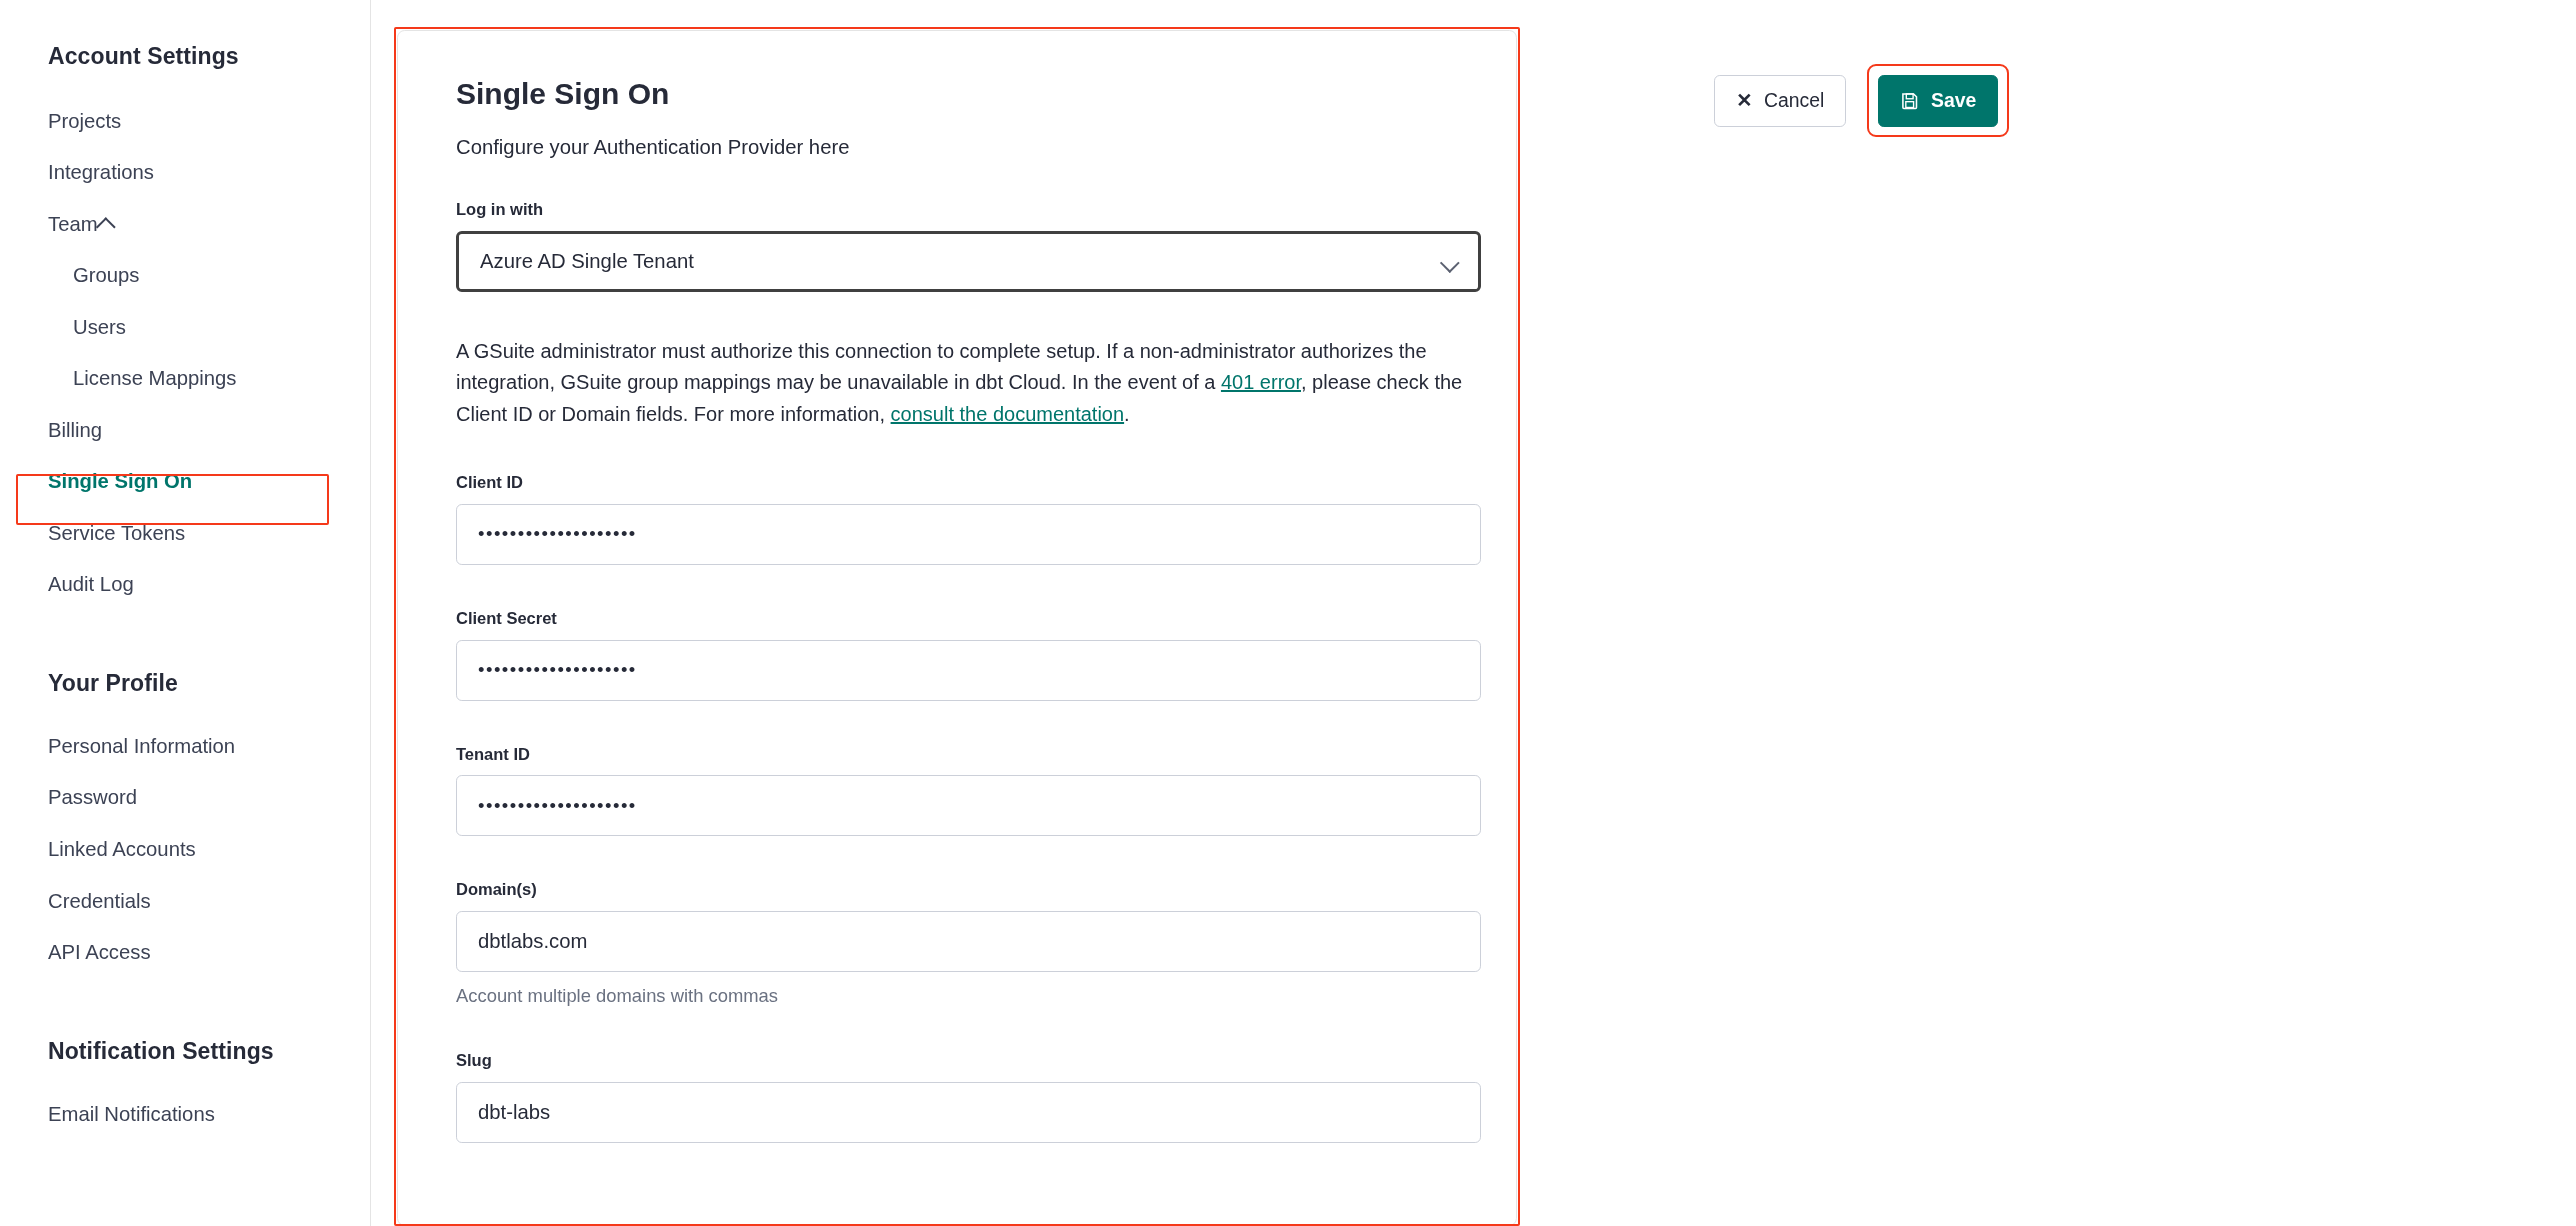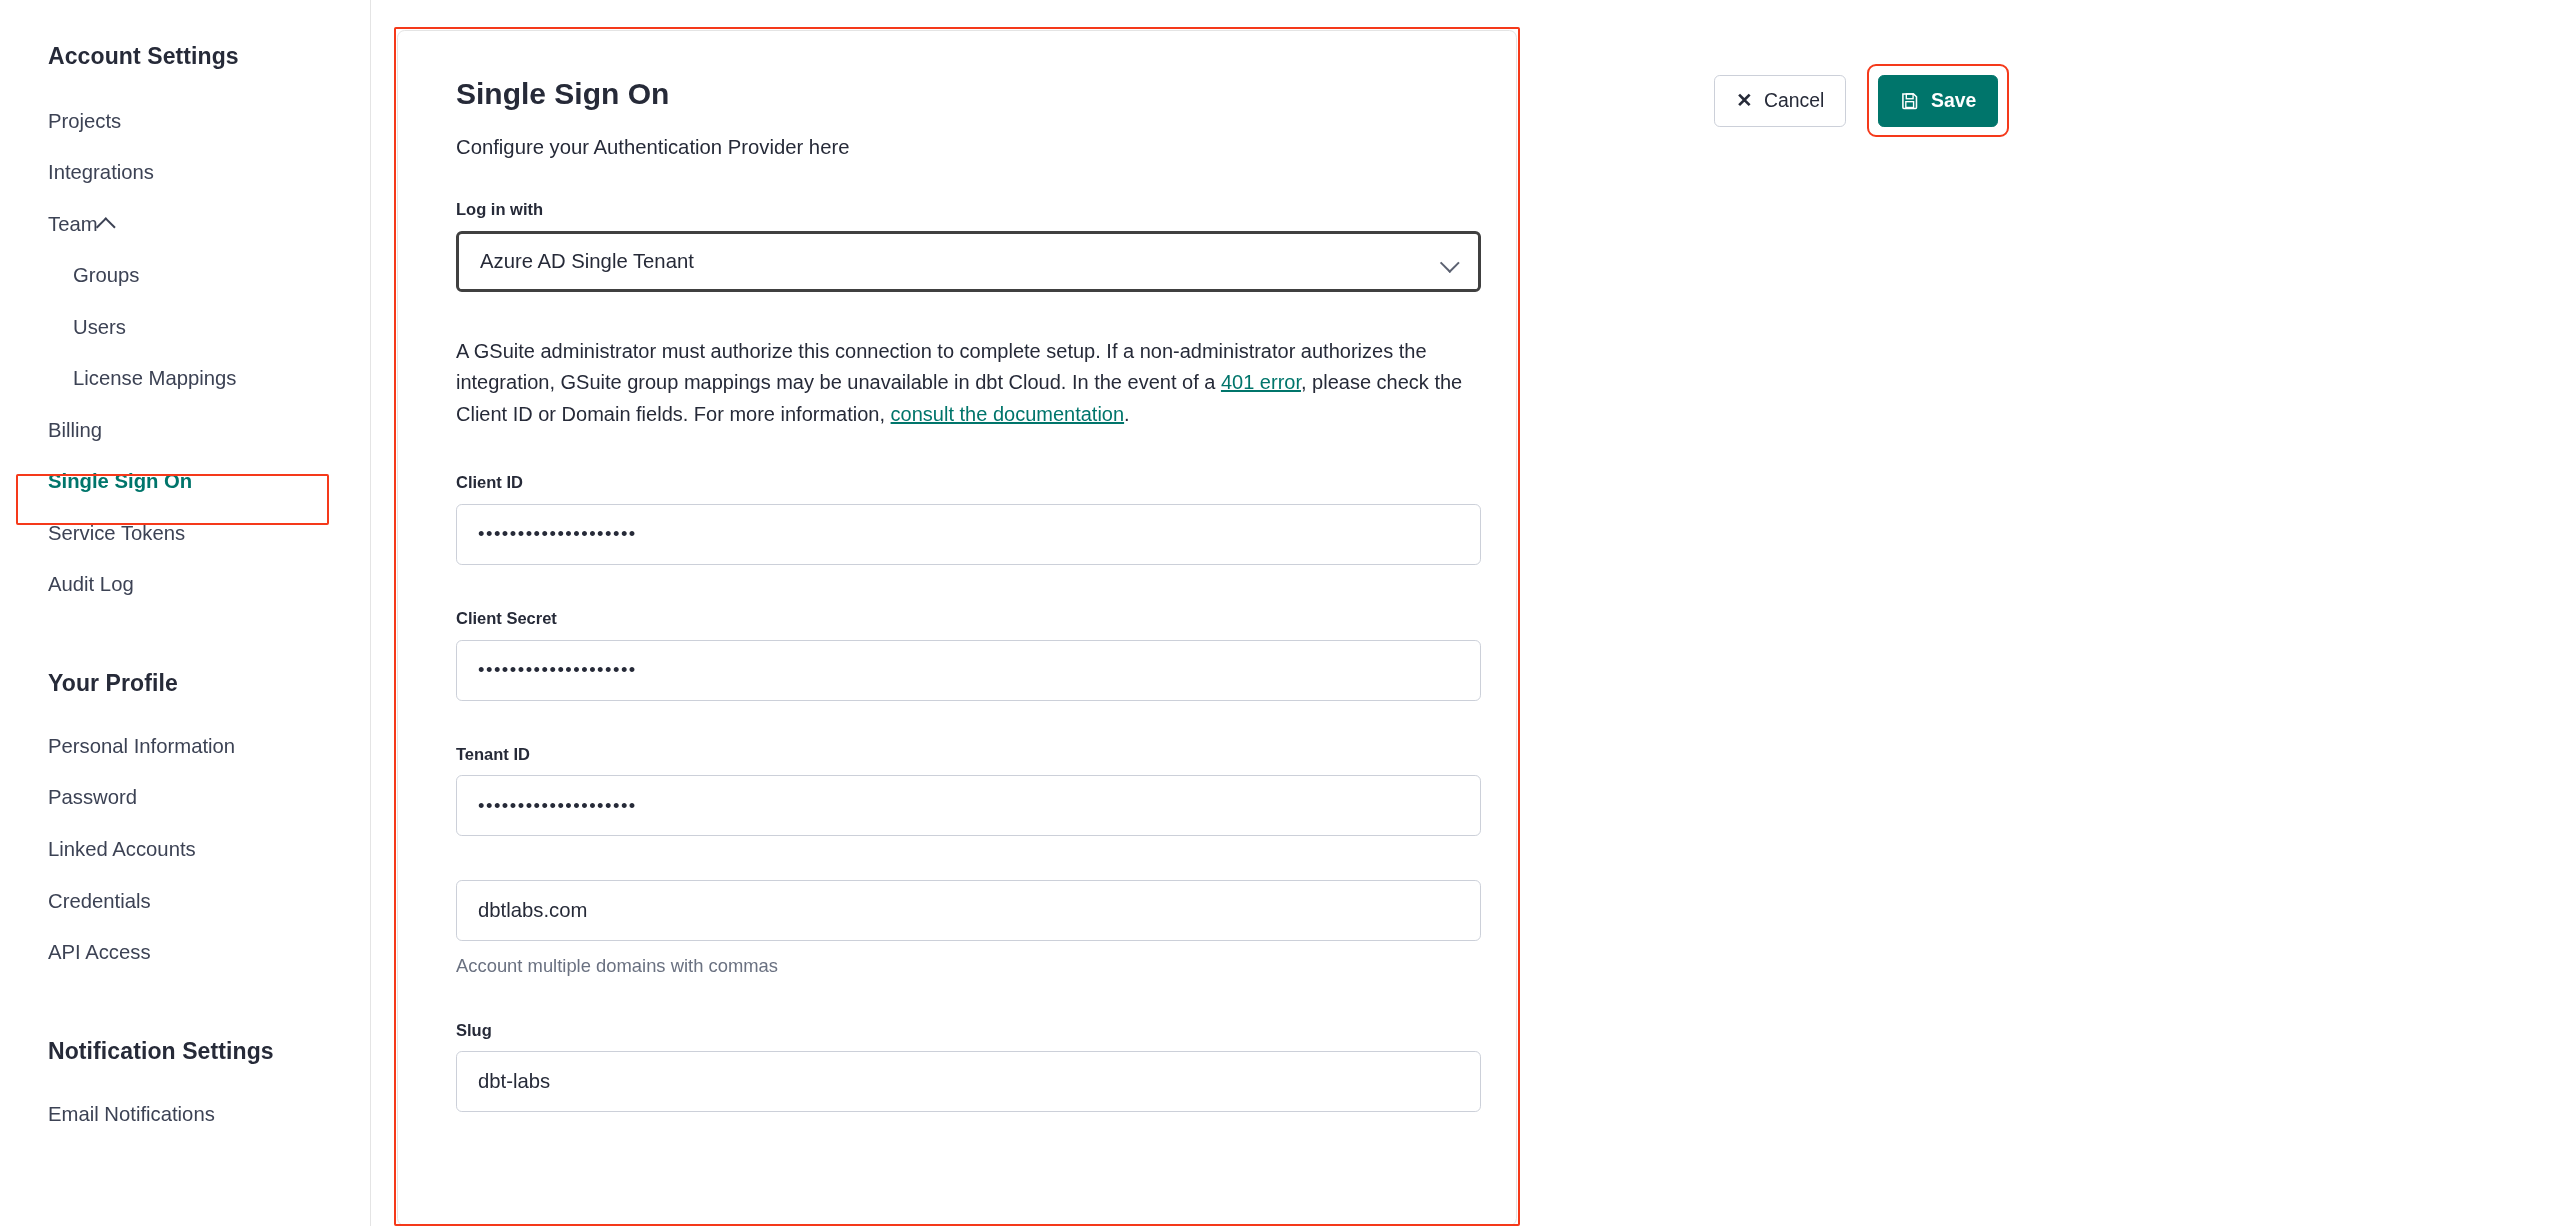--- a/index.html
+++ b/index.html
@@ -330,20 +330,21 @@
         <label class="field-label">Client Secret</label>
         <div class="input dots">••••••••••••••••••••</div>
       </div>
 
       <div class="field">
         <label class="field-label">Tenant ID</label>
         <div class="input dots">••••••••••••••••••••</div>
       </div>
 
       <div class="field">
+        <label class="field-label">Domain(s)</label>
         <div class="input">dbtlabs.com</div>
         <div class="helper-text">Account multiple domains with commas</div>
       </div>
 
       <div class="field">
         <label class="field-label">Slug</label>
         <div class="input">dbt-labs</div>
       </div>
     </section>
 

